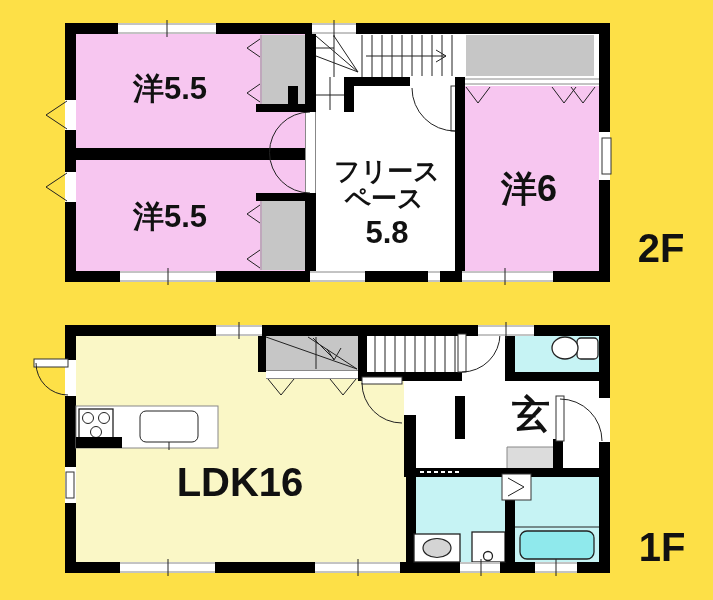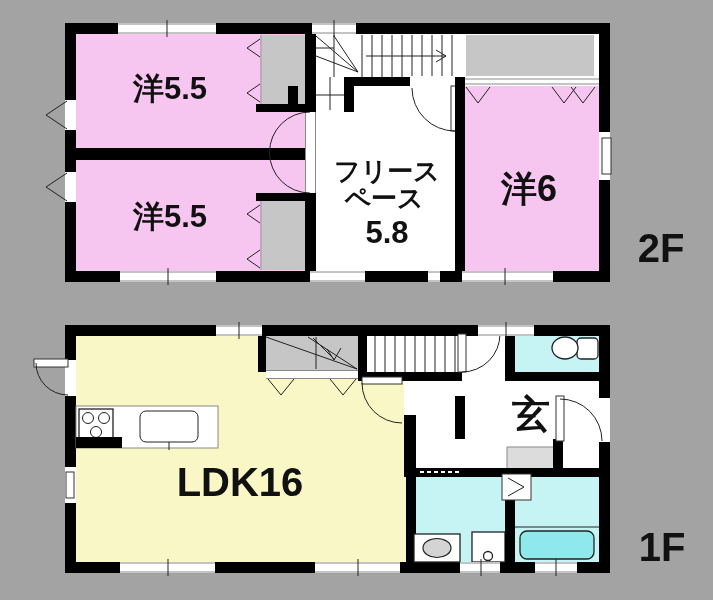--- a/index.html
+++ b/index.html
@@ -1,16 +1,16 @@
 <!DOCTYPE html>
 <html><head>
 <meta charset="utf-8">
 <style>
   html,body{margin:0;padding:0;background:#fff;}
-  #canvas{position:relative;width:713px;height:600px;background:#a3a3a3;overflow:hidden;}
+  #canvas{position:relative;width:713px;height:600px;background:#fde047;overflow:hidden;}
   svg{display:block;}
   .ln{stroke:#222;stroke-width:1;fill:none;}
   .lng{stroke:#888;stroke-width:1;fill:none;}
   .fix{fill:#ffffff;stroke:#222;stroke-width:1.3;}
   .leaf{fill:#ffffff;stroke:#333;stroke-width:1;}
   .winrect{fill:#ffffff;}
   text{font-family:"Liberation Sans","DejaVu Sans",sans-serif;font-weight:bold;fill:#111;}
   .t27{font-size:26px;}
   .t31{font-size:31px;}
   .t32{font-size:31px;}

